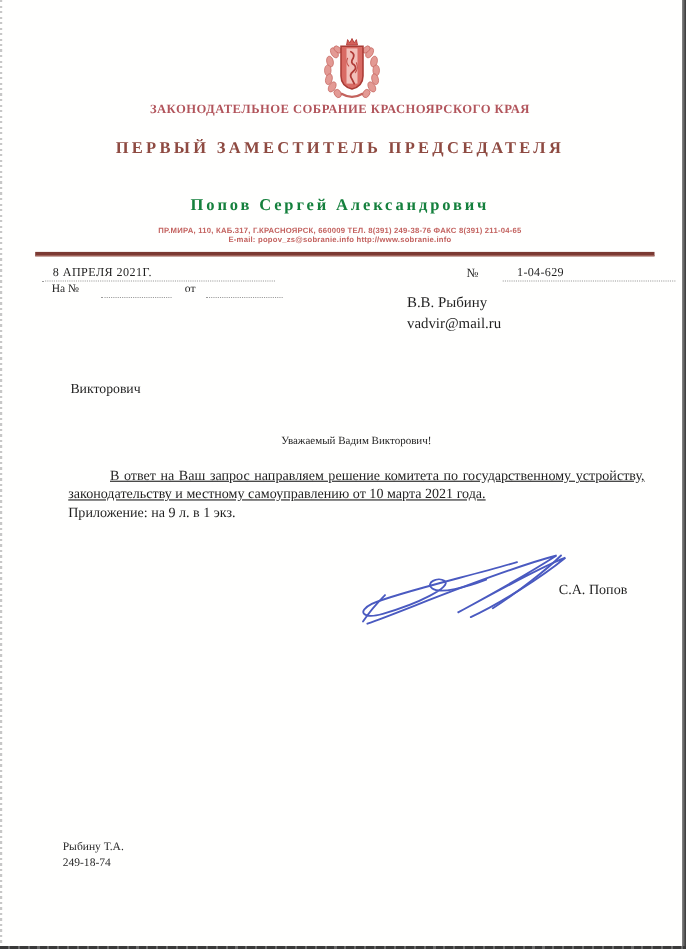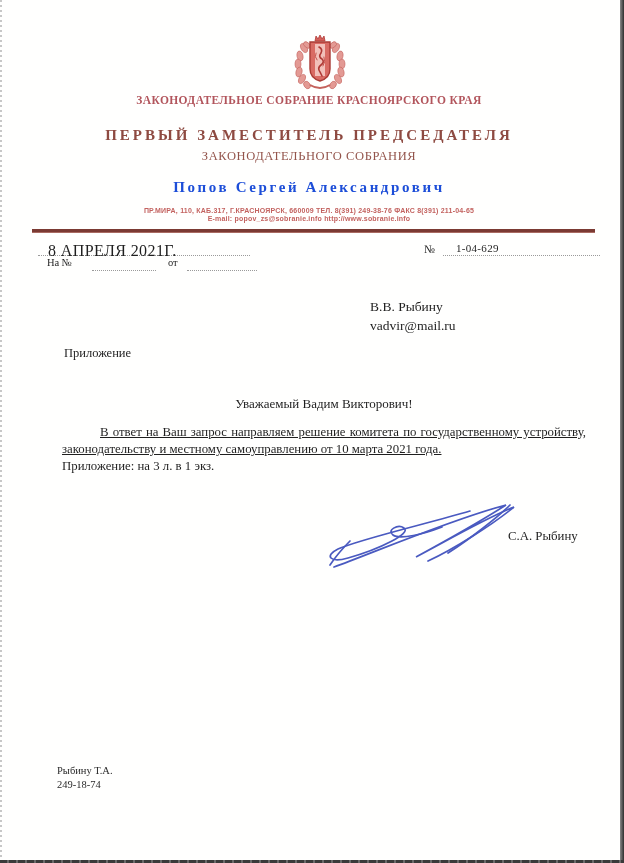--- a/index.html
+++ b/index.html
@@ -35,54 +35,54 @@
   .post-title{
     position:absolute;left:0;top:127px;width:618px;text-align:center;
     font-weight:bold;font-size:15px;letter-spacing:3px;color:#8e4a41;
   }
   .post-subtitle{
     position:absolute;left:0;top:149px;width:618px;text-align:center;
     font-size:12.5px;letter-spacing:.6px;color:#93544b;
   }
   .official-name{
     position:absolute;left:0;top:179px;width:618px;text-align:center;
-    font-weight:bold;font-size:15px;letter-spacing:2.6px;color:#1d4ed8;
+    font-weight:bold;font-size:15px;letter-spacing:2.6px;color:#15803d;
   }
   .contact1,.contact2{
     position:absolute;left:0;width:618px;text-align:center;
     font-family:"Liberation Sans","DejaVu Sans",sans-serif;
     font-weight:bold;font-size:7px;color:#c3625f;letter-spacing:.2px;
   }
   .contact1{top:207px;}
   .contact2{top:215px;}
   .head-rule{
     position:absolute;left:32px;top:229px;width:563px;height:3px;
     background:#7b3a33;border-bottom:1px solid #a96b62;
   }
   
   .ref-date{
     position:absolute;left:38px;top:242px;width:212px;height:14px;
     border-bottom:1px dotted #9a9a9a;
-    font-size:16px;letter-spacing:.4px;padding-left:10px;box-sizing:border-box;
+    font-size:11px;letter-spacing:.4px;padding-left:10px;box-sizing:border-box;
   }
   .ref-no-label{position:absolute;left:424px;top:243px;font-size:11.5px;}
   .ref-no{
-    position:absolute;left:443px;top:242px;width:157px;height:14px;
+    position:absolute;left:457px;top:242px;width:157px;height:14px;
     border-bottom:1px dotted #9a9a9a;
     font-size:11px;padding-left:13px;box-sizing:border-box;letter-spacing:.3px;
   }
   .ref-na-label{position:absolute;left:47px;top:257px;font-size:10.5px;}
   .ref-blank1{position:absolute;left:92px;top:257px;width:64px;height:13px;border-bottom:1px dotted #9a9a9a;}
   .ref-ot-label{position:absolute;left:168px;top:257px;font-size:10.5px;}
   .ref-blank2{position:absolute;left:187px;top:257px;width:70px;height:13px;border-bottom:1px dotted #9a9a9a;}
   
-  .recipient{position:absolute;left:370px;top:265px;font-size:13.5px;line-height:19px;margin-top:32px;}
+  .recipient{position:absolute;left:370px;top:265px;font-size:13.5px;line-height:19px;}
   
   .subject{position:absolute;left:64px;top:346px;font-size:12.5px;}
-  .salutation{position:absolute;left:62px;top:396px;width:524px;text-align:center;font-size:13px;}
+  .salutation{position:absolute;left:62px;top:396px;width:524px;text-align:center;font-size:10px;}
   .body-par{
     position:absolute;left:62px;top:424px;width:524px;
     font-size:12.8px;line-height:17px;text-align:justify;text-indent:38px;margin:0;text-decoration:underline;
   }
   .attachment{
     position:absolute;left:62px;top:458px;width:524px;
     font-size:12.8px;line-height:17px;margin:0;
   }
   
   .sig-svg{position:absolute;left:320px;top:497px;width:215px;height:78px;}
@@ -128,53 +128,52 @@
 
     <path d="M19,9 h20 v27 q0,9 -10,12 q-10,-3 -10,-12 Z" fill="#d96b64" stroke="#a93b35" stroke-width="1.4"></path>
     <rect x="24" y="11" width="10" height="32" fill="#f2c0ba"></rect>
 
     <path d="M28,14 q4,2 2,6 q-3,4 1,6 q3,3 -1,6 q-4,3 -1,7 l2,4" fill="none" stroke="#b03a36" stroke-width="1.6" stroke-linecap="round"></path>
     <path d="M25,20 q-2,4 1,7 M33,24 q2,5 -1,9" fill="none" stroke="#c4524c" stroke-width="1" stroke-linecap="round"></path>
   </svg>
 
   <div class="org-name">ЗАКОНОДАТЕЛЬНОЕ СОБРАНИЕ КРАСНОЯРСКОГО КРАЯ</div>
   <div class="post-title">ПЕРВЫЙ ЗАМЕСТИТЕЛЬ ПРЕДСЕДАТЕЛЯ</div>
-  <div class="post-subtitle">ЗАКОНОДАТЕЛЬНОГО СОБРАНИЯ</div>
   <div class="official-name">Попов Сергей Александрович</div>
   <div class="contact1">ПР.МИРА, 110, КАБ.317, Г.КРАСНОЯРСК, 660009   ТЕЛ. 8(391) 249-38-76   ФАКС 8(391) 211-04-65</div>
   <div class="contact2">E-mail: popov_zs@sobranie.info   http://www.sobranie.info</div>
   <div class="head-rule"></div>
 
   <div class="ref-date">8 АПРЕЛЯ 2021Г.</div>
   <div class="ref-no-label">№</div>
   <div class="ref-no">1-04-629</div>
   <div class="ref-na-label">На №</div>
   <div class="ref-blank1"></div>
   <div class="ref-ot-label">от</div>
   <div class="ref-blank2"></div>
 
   <div class="recipient">
     <div>В.В. Рыбину</div>
     <div>vadvir@mail.ru</div>
   </div>
 
-  <div class="subject">Приложение</div>
+  <div class="subject">Викторович</div>
 
   <div class="salutation">Уважаемый Вадим Викторович!</div>
   <p class="body-par">В ответ на Ваш  запрос направляем решение комитета по государственному устройству, законодательству и местному самоуправлению от 10 марта 2021 года.</p>
-  <p class="attachment">Приложение: на 3 л. в 1 экз.</p>
+  <p class="attachment">Приложение: на 9 л. в 1 экз.</p>
 
   <svg class="sig-svg" viewBox="0 0 215 78">
     <g fill="none" stroke="#4a5ac0" stroke-width="1.7" stroke-linecap="round">
       <path d="M150,14 C110,26 40,42 18,52 C4,59 10,66 28,61 C60,52 92,36 84,31 C78,27 66,33 73,38 C80,43 104,37 122,30"></path>
       <path d="M14,70 C48,58 132,22 186,8 C158,26 118,48 96,60 C130,42 168,20 194,10 C172,28 134,52 108,64"></path>
       <path d="M190,8 C178,20 150,42 128,56"></path>
       <path d="M30,44 C22,52 14,62 10,68"></path>
     </g>
   </svg>
-  <div class="signer">С.А. Рыбину</div>
+  <div class="signer">С.А. Попов</div>
 
   <div class="executor">
     <div>Рыбину Т.А.</div>
     <div>249-18-74</div>
   </div>
 
 </div>
 
 </body></html>

